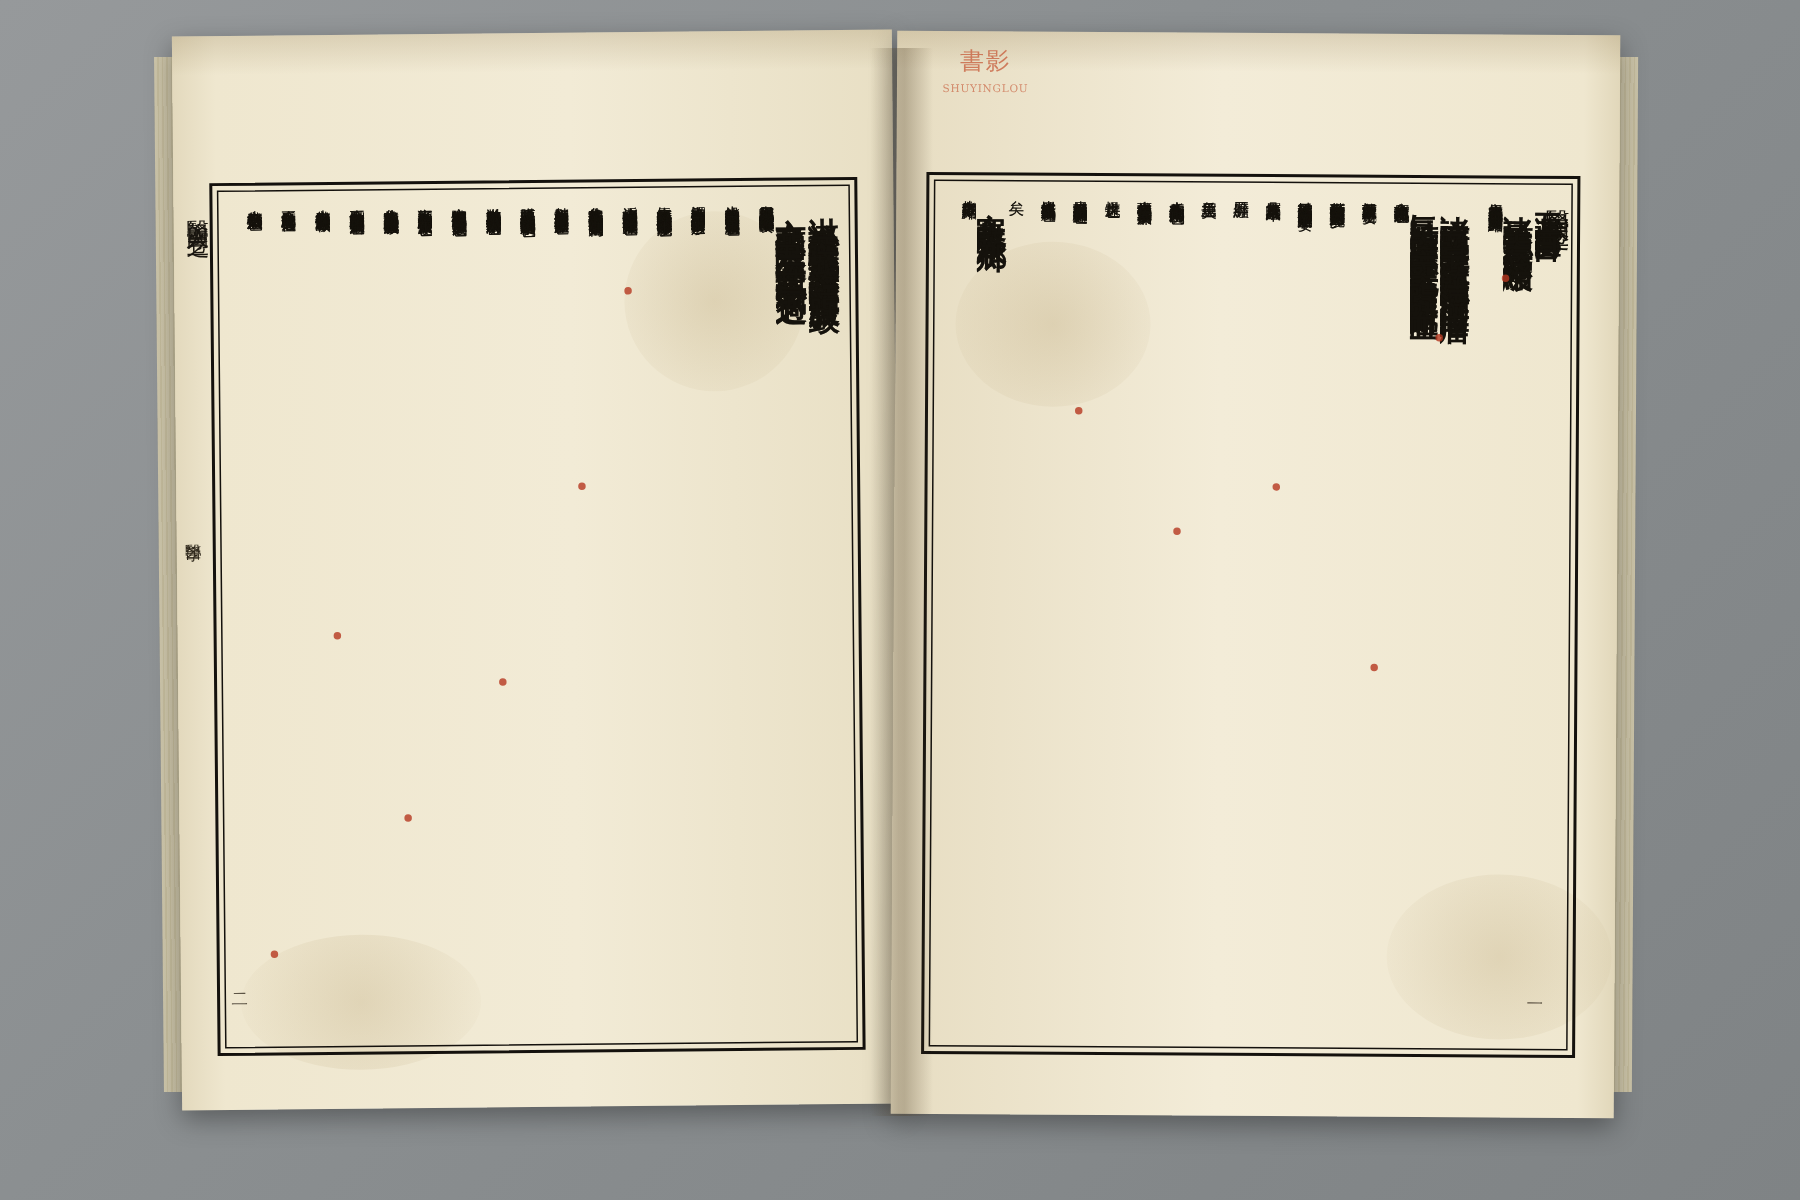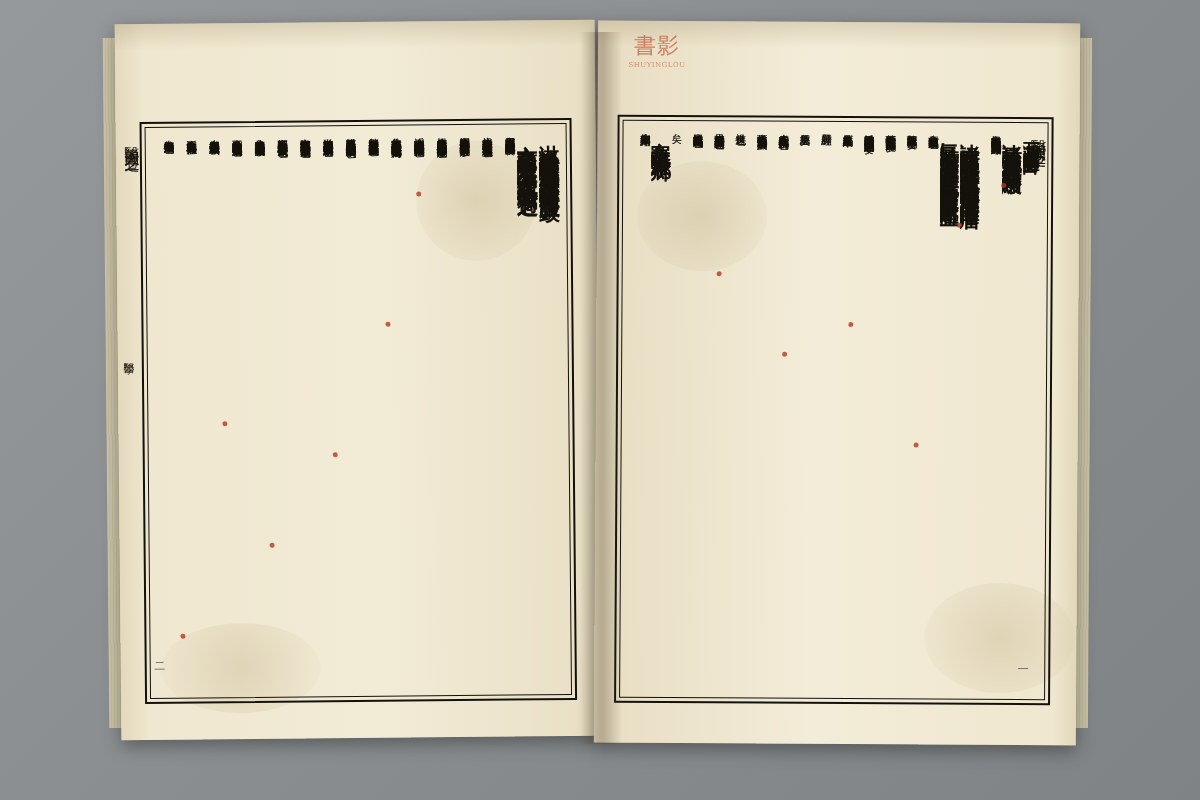--- a/index.html
+++ b/index.html
@@ -206,21 +206,21 @@
     width: 62px;
     height: 74px;
     color: #c8603f;
     opacity: .78;
     text-align: center;
     font-family: "DejaVu Serif", serif;
     z-index: 8;
   }
   #seal .glyphs {
     display: block;
-    font-size: 22px;
+    font-size: 16px;
     line-height: 1.05;
     letter-spacing: 1px;
     padding-top: 4px;
     font-family: Liberation Serif, serif;
   }
   #seal .cap {
     display: block;
     font-size: 7px;
     letter-spacing: .5px;
     margin-top: 4px;

